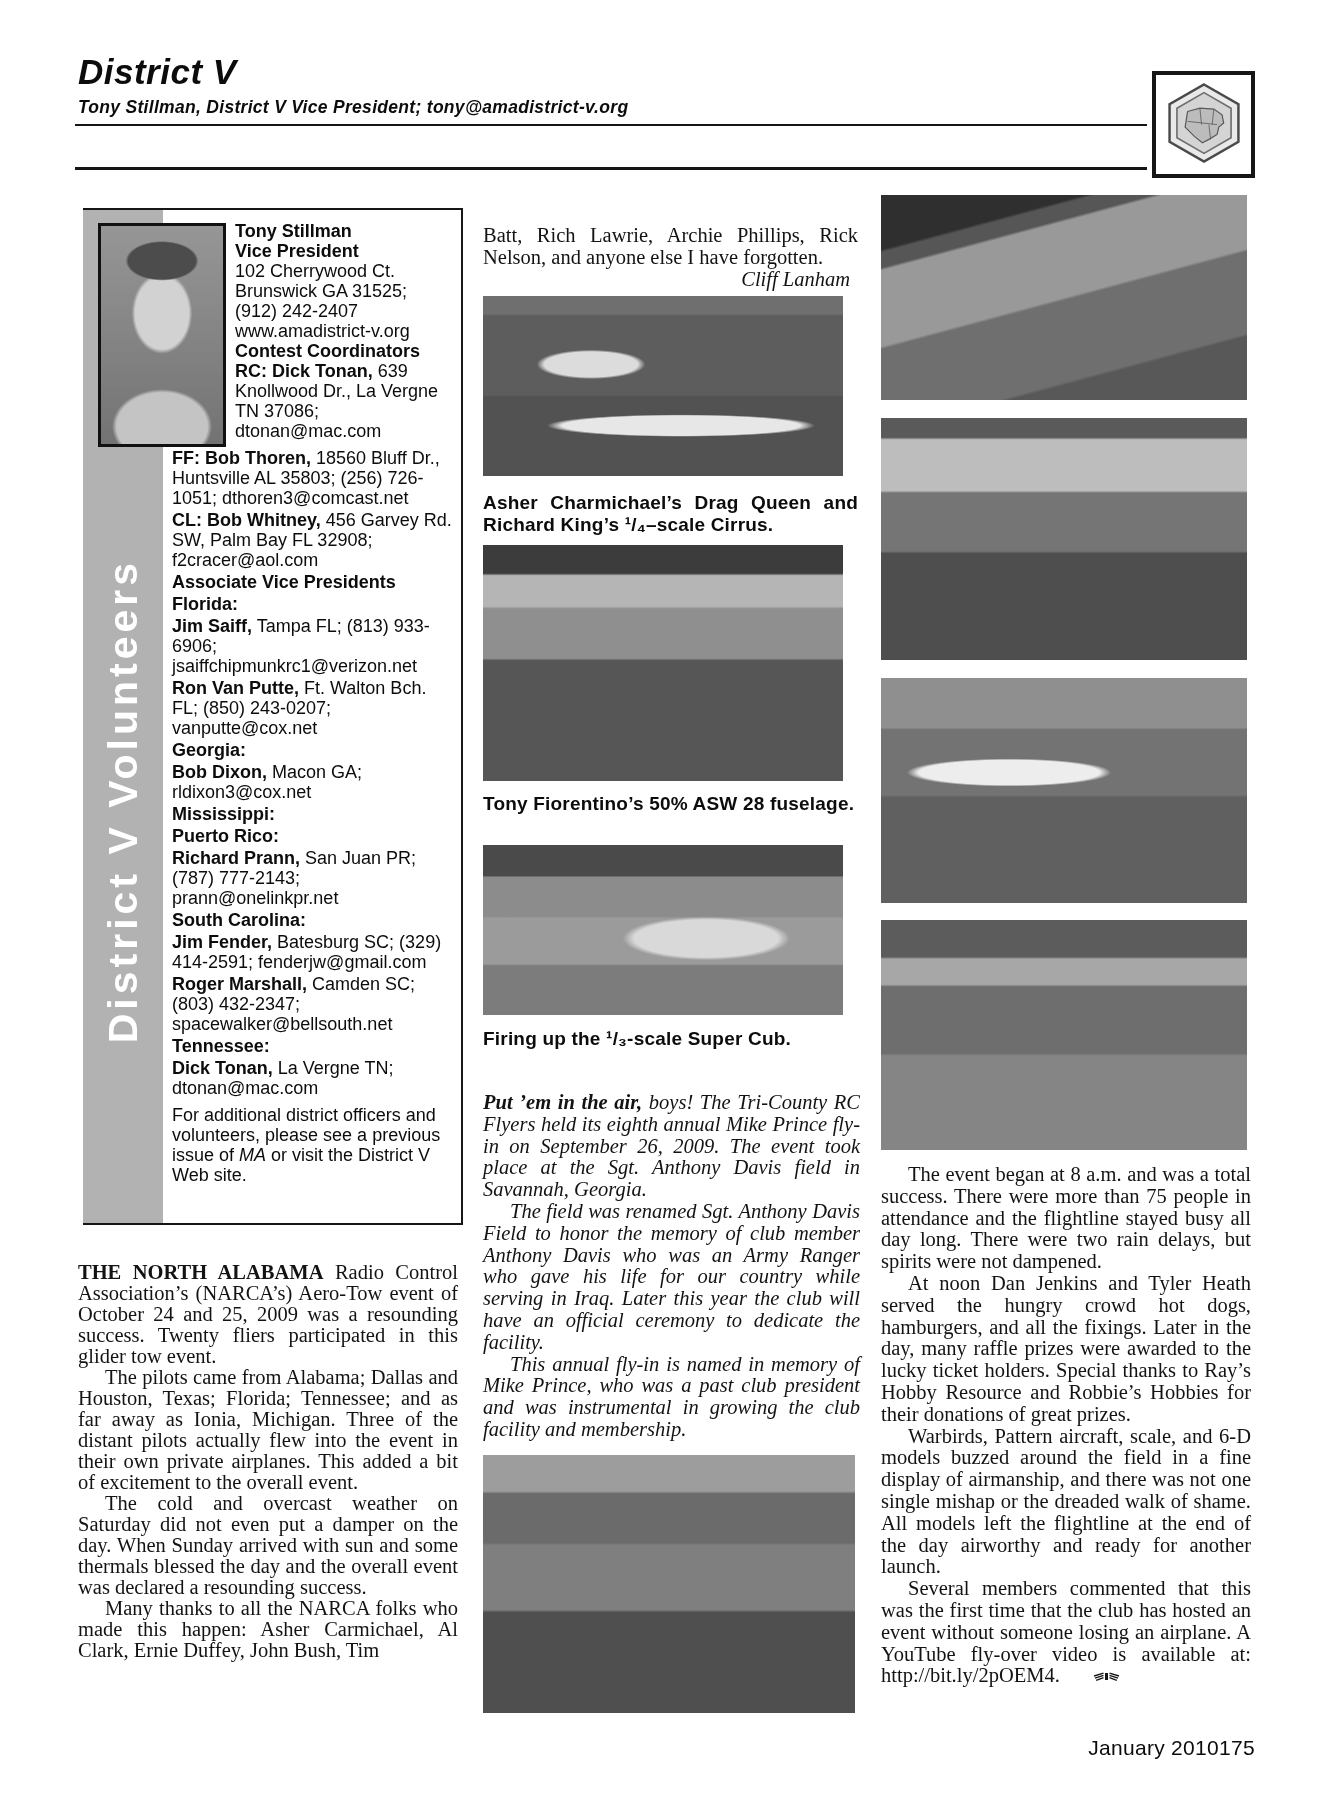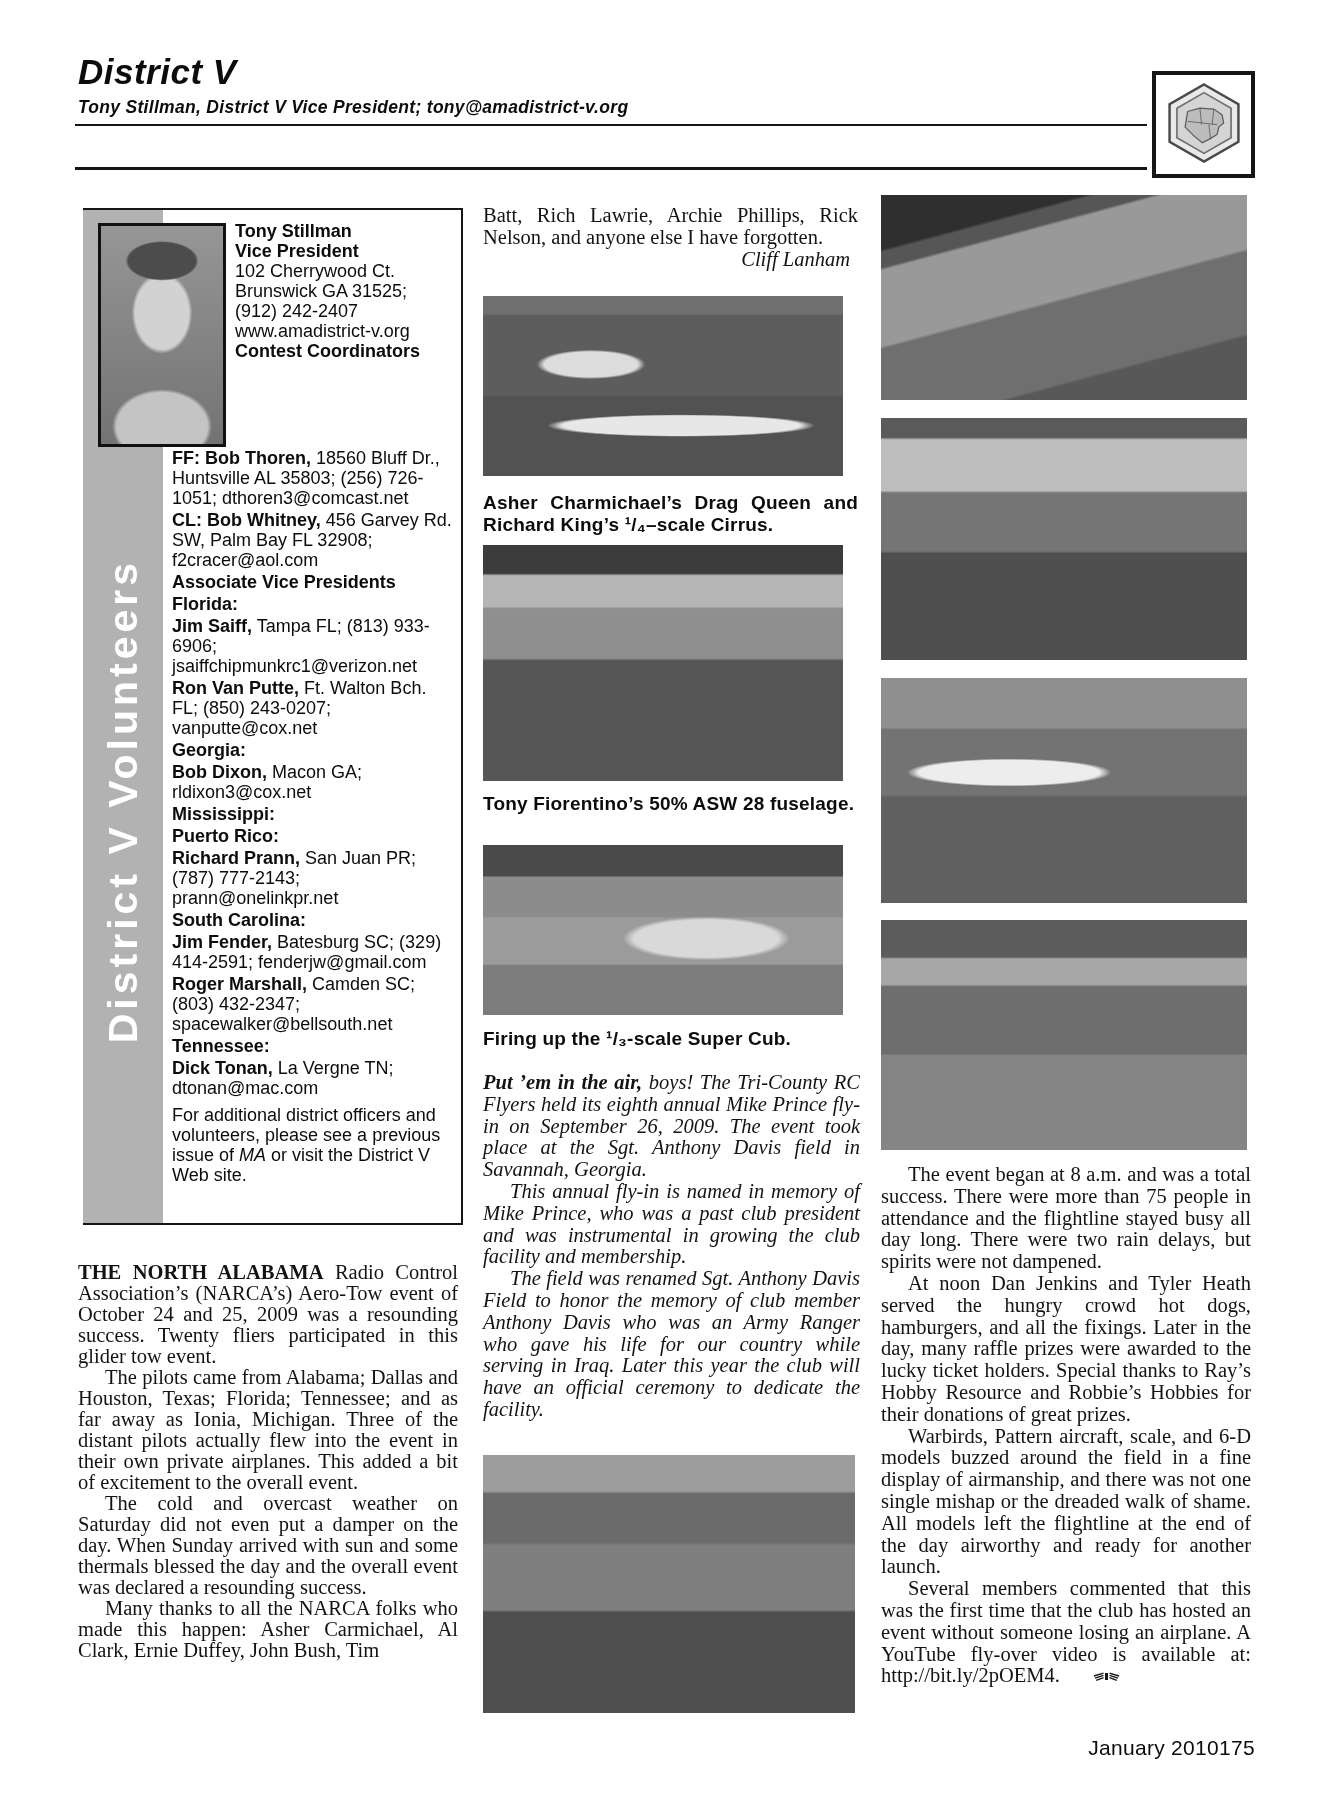--- a/index.html
+++ b/index.html
@@ -29,21 +29,21 @@
   .contact{font-size:18px;line-height:20px;letter-spacing:0;}
   .contact b{font-weight:bold;}
   .entry{margin-bottom:2px;}
   .note{margin-top:7px;}
 
   
   .article{font-family:"Liberation Serif",serif;font-size:20.5px;color:#131313;text-align:justify;}
   .article p{margin:0;}
   .article .ind{text-indent:27px;}
   .left-art{line-height:21px;}
-  .mid-art{line-height:21.8px;}
+  .mid-art{line-height:21.8px;margin-top:20px;}
   .right-art{line-height:21.8px;}
   .byline{font-style:italic;text-align:right;padding-right:8px;}
 
   .caption{font-weight:bold;font-size:19px;line-height:22px;text-align:justify;letter-spacing:.2px;}
 
   
   .photo{position:absolute;background:#8a8a8a;}
   .ph-glider{background:
       radial-gradient(ellipse 60% 10% at 55% 72%, #e7e7e7 0 55%, rgba(0,0,0,0) 62%),
       radial-gradient(ellipse 26% 14% at 30% 38%, #dcdcdc 0 50%, rgba(0,0,0,0) 58%),
@@ -103,20 +103,21 @@
     <div class="abs portrait" style="left:15px;top:13px;width:122px;height:218px;"></div>
 
     <div class="abs contact" style="left:152px;top:11px;width:224px;">
       <div><b>Tony Stillman</b></div>
       <div><b>Vice President</b></div>
       <div>102 Cherrywood Ct.</div>
       <div>Brunswick GA 31525;</div>
       <div>(912) 242-2407</div>
       <div>www.amadistrict-v.org</div>
       <div><b>Contest Coordinators</b></div>
+      <div><b>RC: Dick Tonan,</b><span> 639 Knollwood Dr., La Vergne TN 37086; dtonan@mac.com</span></div>
     </div>
 
     <div class="abs contact" style="left:89px;top:238px;width:284px;">
       <div class="entry"><b>FF: Bob Thoren,</b><span> 18560 Bluff Dr., Huntsville AL 35803; (256) 726-1051; dthoren3@comcast.net</span></div>
       <div class="entry"><b>CL: Bob Whitney,</b><span> 456 Garvey Rd. SW, Palm Bay FL 32908; f2cracer@aol.com</span></div>
       <div class="entry"><b>Associate Vice Presidents</b></div>
       <div class="entry"><b>Florida:</b></div>
       <div class="entry"><b>Jim Saiff,</b><span> Tampa FL; (813) 933-6906; jsaiffchipmunkrc1@verizon.net</span></div>
       <div class="entry"><b>Ron Van Putte,</b><span> Ft. Walton Bch. FL; (850) 243-0207; vanputte@cox.net</span></div>
       <div class="entry"><b>Georgia:</b></div>
@@ -149,22 +150,22 @@
   <div class="abs caption" style="left:483px;top:492px;width:375px;">Asher Charmichael’s Drag Queen and Richard King’s ¹/₄–scale Cirrus.</div>
 
   <div class="photo ph-field" style="left:483px;top:545px;width:360px;height:236px;"></div>
   <div class="abs caption" style="left:483px;top:793px;width:375px;">Tony Fiorentino’s 50% ASW 28 fuselage.</div>
 
   <div class="photo ph-cub" style="left:483px;top:845px;width:360px;height:170px;"></div>
   <div class="abs caption" style="left:483px;top:1028px;width:375px;">Firing up the ¹/₃-scale Super Cub.</div>
 
   <div class="abs article mid-art" style="left:483px;top:1072px;width:377px;font-style:italic;">
     <p><b>Put ’em in the air,</b><span> boys! The Tri-County RC Flyers held its eighth annual Mike Prince fly-in on September 26, 2009. The event took place at the Sgt. Anthony Davis field in Savannah, Georgia.</span></p>
+    <p class="ind">The field was renamed Sgt. Anthony Davis Field to honor the memory of club member Anthony Davis who was an Army Ranger who gave his life for our country while serving in Iraq. Later this year the club will have an official ceremony to dedicate the facility.</p>
     <p class="ind">This annual fly-in is named in memory of Mike Prince, who was a past club president and was instrumental in growing the club facility and membership.</p>
-    <p class="ind">The field was renamed Sgt. Anthony Davis Field to honor the memory of club member Anthony Davis who was an Army Ranger who gave his life for our country while serving in Iraq. Later this year the club will have an official ceremony to dedicate the facility.</p>
   </div>
 
   <div class="photo ph-club" style="left:483px;top:1455px;width:372px;height:258px;"></div>
 
   <div class="photo ph-tent" style="left:881px;top:195px;width:366px;height:205px;"></div>
   <div class="photo ph-park" style="left:881px;top:418px;width:366px;height:242px;"></div>
   <div class="photo ph-fuse" style="left:881px;top:678px;width:366px;height:225px;"></div>
   <div class="photo ph-food" style="left:881px;top:920px;width:366px;height:230px;"></div>
 
   <div class="abs article right-art" style="left:881px;top:1164px;width:370px;">

